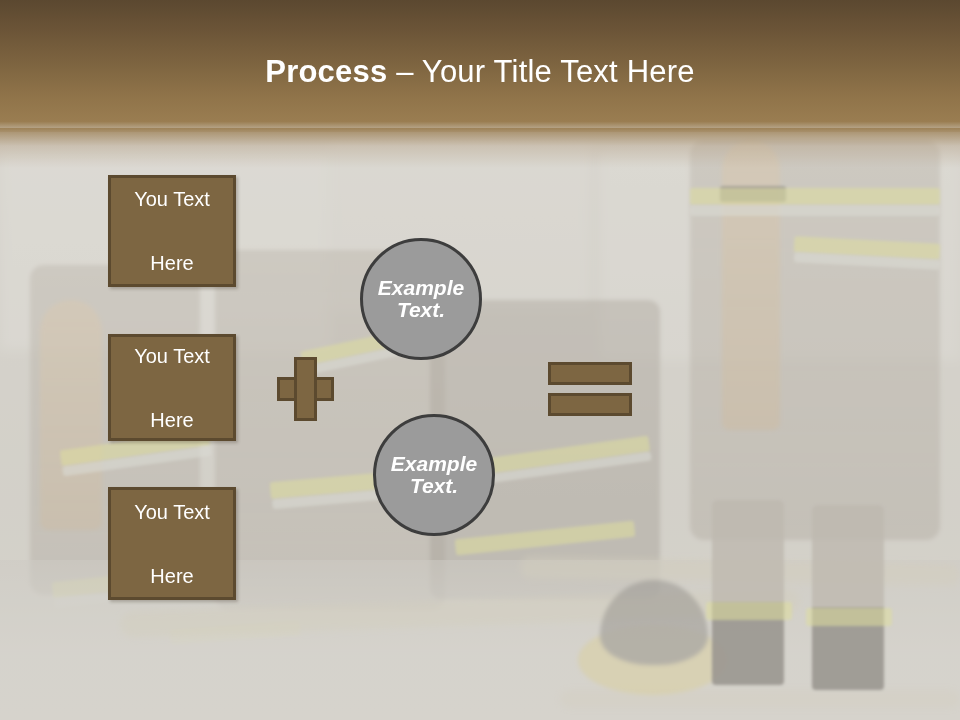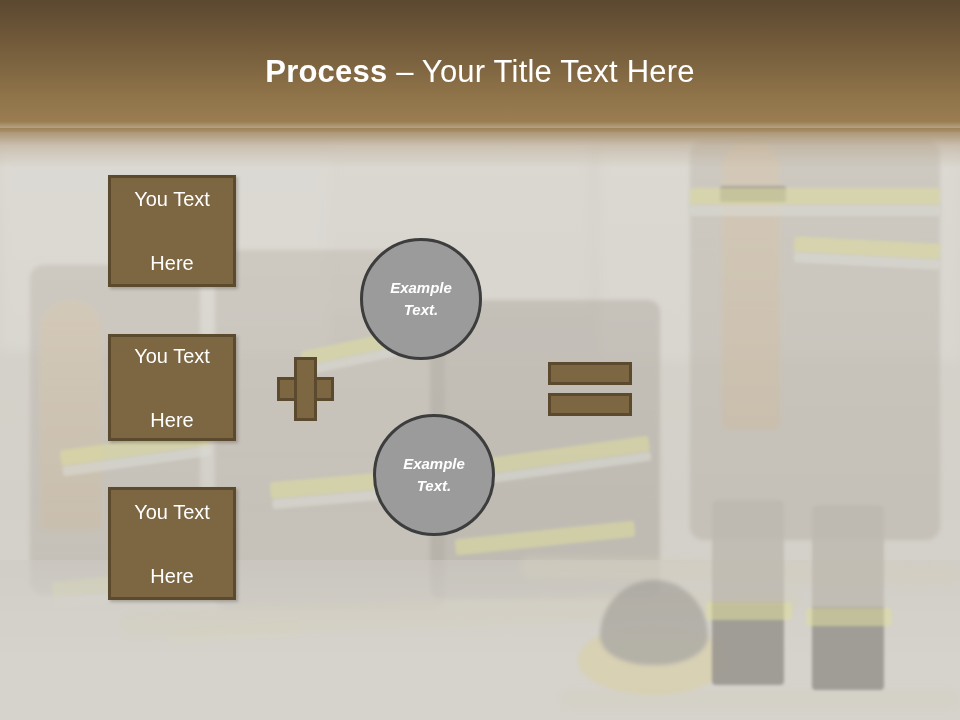--- a/index.html
+++ b/index.html
@@ -192,21 +192,21 @@
     width: 122px; height: 122px;
     border-radius: 50%;
     background: #9b9b9b;
     border: 3px solid #3d3d3d;
     box-sizing: border-box;
     display: flex;
     align-items: center;
     justify-content: center;
     text-align: center;
     color: #ffffff;
-    font-size: 15px;
+    font-size: 21px;
     font-weight: bold;
     font-style: italic;
     line-height: 22px;
   }
   .circle-1 { left: 360px; top: 238px; }
   .circle-2 { left: 373px; top: 414px; }
 
   
   .equals { position: absolute; left: 548px; top: 362px; width: 84px; height: 54px; }
   .eq-bar {

